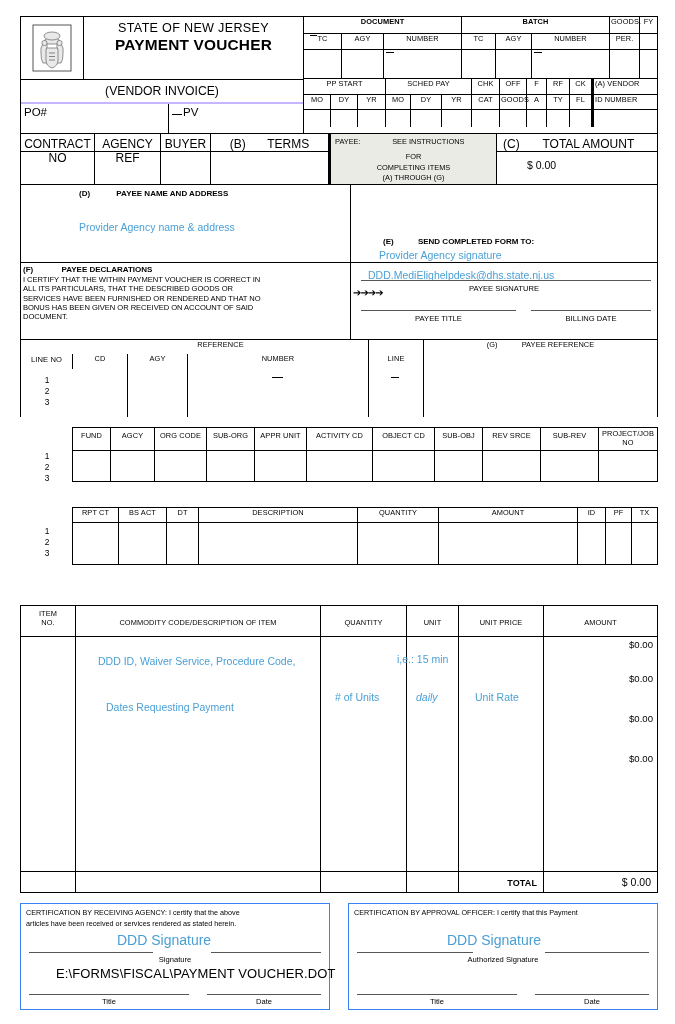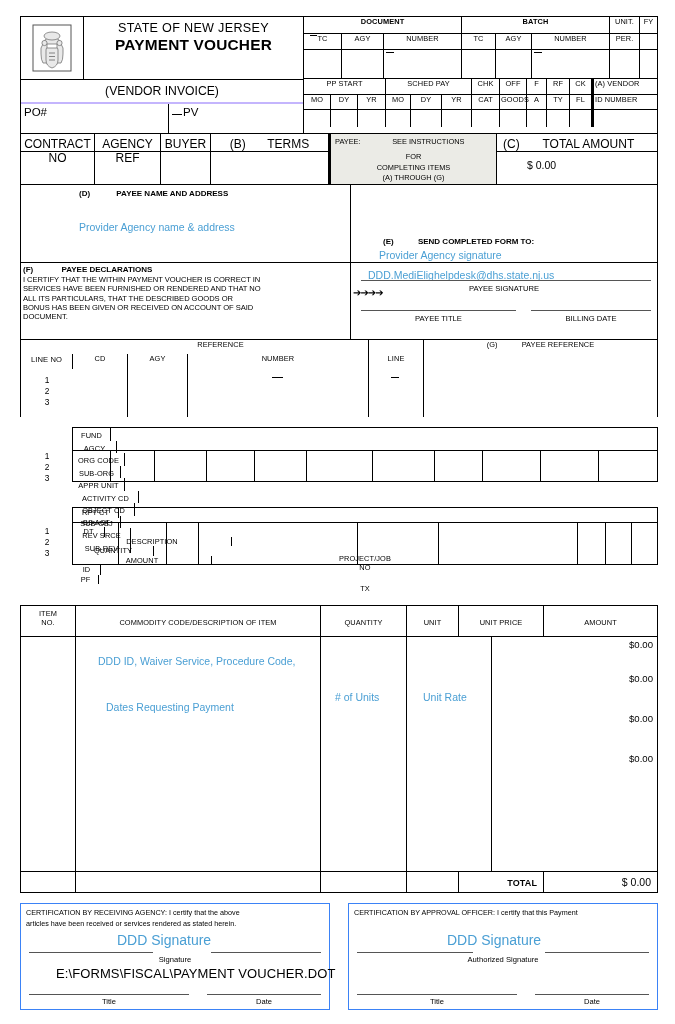--- a/index.html
+++ b/index.html
@@ -107,21 +107,21 @@
   .ref-hdr { display: flex; height: 14px; }
   .ref-sub { display: flex; height: 15px; }
   .ref-body { display: flex; height: 48px; }
   .refwrap .c { border-right: 1px solid #000; }
   .refwrap .c:last-child { border-right: none; }
   .linecol { width: 52px; font-size: 7.6px; }
   .lnnums { font-size: 8.4px; text-align: center; line-height: 1.32; padding-top: 6px; }
   
   .fundwrap { position: absolute; left: 52px; width: 586px;
               border: 1px solid #000; }
-  .fund-hdr { display: flex; height: 22px; flex-direction: column; }
+  .fund-hdr { display: flex; height: 22px; }
   .fund-body { display: flex; height: 31px; border-top: 1px solid #000; }
   .fundwrap .c { border-right: 1px solid #000; }
   .fundwrap .c:last-child { border-right: none; }
   .fund-nums { position: absolute; left: -46px; top: 23px;
                font-size: 8.4px; text-align: center; width: 40px; line-height: 1.32; }
   
   .itbl { border: 1px solid #000; }
   .it-hdr { display: flex; height: 30px; }
   .it-body { display: flex; height: 235px; border-top: 1px solid #000; }
   .itbl .c { border-right: 1px solid #000; }
@@ -177,21 +177,21 @@
           <div class="pv-tick"></div>
           <div class="k">PV</div>
         </div>
       </div>
     </div>
 
     <div class="hdr-right">
       <div class="docbatch">
         <div style="width:158px" class="lbl lbl-b">DOCUMENT</div>
         <div style="width:148px" class="lbl lbl-b">BATCH</div>
-        <div style="width:30px" class="lbl">UNIT.</div>
+        <div style="width:30px" class="lbl">GOODS.</div>
         <div style="flex:1" class="lbl">FY</div>
       </div>
       <div class="dcodes">
         <div style="width:38px;position:relative" class="lbl">
           <span class="tick"></span><span>TC</span>
         </div>
         <div style="width:42px;position:relative" class="lbl">
           <span>AGY</span>
         </div>
         <div style="width:78px;position:relative" class="lbl">
@@ -323,22 +323,22 @@
     </div>
   </div>
 
   <div class="decl">
     <div class="decl-l">
       <div class="decl-h">
         <span>(F)</span>
         <span style="padding-left:26px">PAYEE DECLARATIONS</span>
       </div>
       <div class="decl-t">I CERTIFY THAT THE WITHIN PAYMENT VOUCHER IS CORRECT IN</div>
+      <div class="decl-t">ALL ITS PARTICULARS, THAT THE DESCRIBED GOODS OR</div>
       <div class="decl-t">SERVICES HAVE BEEN FURNISHED OR RENDERED AND THAT NO</div>
-      <div class="decl-t">ALL ITS PARTICULARS, THAT THE DESCRIBED GOODS OR</div>
       <div class="decl-t">BONUS HAS BEEN GIVEN OR RECEIVED ON ACCOUNT OF SAID</div>
       <div class="decl-t">DOCUMENT.</div>
     </div>
     <div class="decl-r">
       <div class="blue" style="position:absolute;left:28px;top:-14px;z-index:3">Provider Agency signature</div>
       <div class="arrows" style="left:2px;top:24px">➔➔➔➔</div>
       <div class="sigline" style="left:10px;right:6px;top:17px"></div>
       <div class="siglbl" style="left:0;right:0;top:21px;font-weight:normal">PAYEE SIGNATURE</div>
       <div class="sigline" style="left:10px;width:155px;top:47px"></div>
       <div class="sigline" style="left:180px;right:6px;top:47px"></div>
@@ -468,20 +468,24 @@
     </div>
     <div class="it-body">
       <div class="c" style="width:55px"></div>
       <div class="c" style="width:245px;position:relative">
         <div class="blue" style="position:absolute;left:22px;top:18px">DDD ID, Waiver Service, Procedure Code,</div>
         <div class="blue" style="position:absolute;left:30px;top:64px">Dates Requesting Payment</div>
       </div>
       <div class="c" style="width:86px;position:relative">
         <div class="blue" style="position:absolute;left:14px;top:54px"># of Units</div>
       </div>
+      <div class="c" style="width:52px;position:relative">
+        <div class="blue" style="position:absolute;left:-10px;top:16px">i,e.: 15 min</div>
+        <div class="blue" style="position:absolute;left:9px;top:54px;font-style:italic">daily</div>
+      </div>
       <div class="c" style="width:85px;position:relative">
         <div class="blue" style="position:absolute;left:16px;top:54px">Unit Rate</div>
       </div>
       <div class="c" style="flex:1;position:relative">
         <div class="amt-line" style="top:2px">$0.00</div>
         <div class="amt-line" style="top:36px">$0.00</div>
         <div class="amt-line" style="top:76px">$0.00</div>
         <div class="amt-line" style="top:116px">$0.00</div>
       </div>
     </div>

